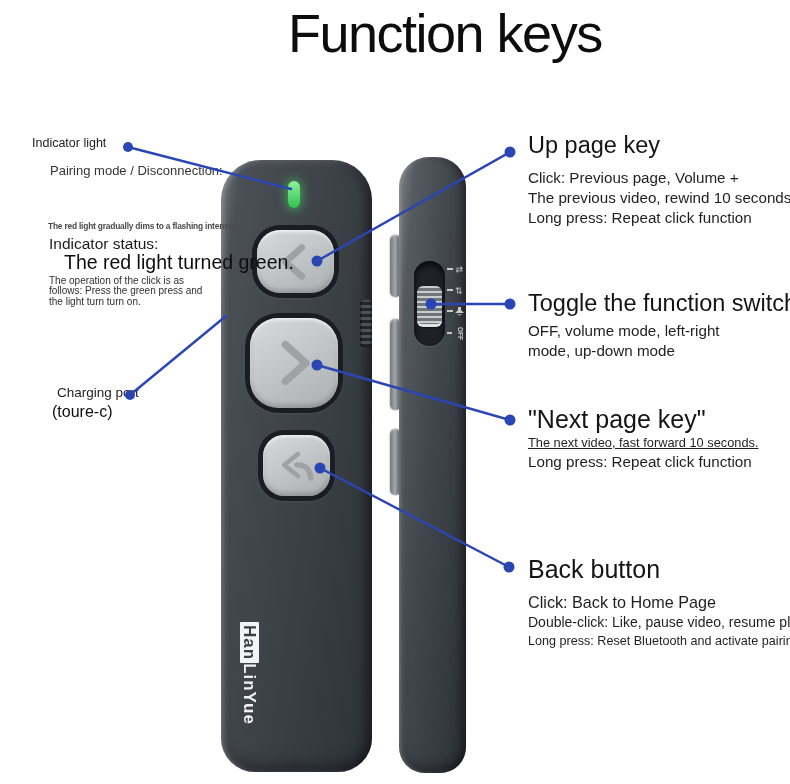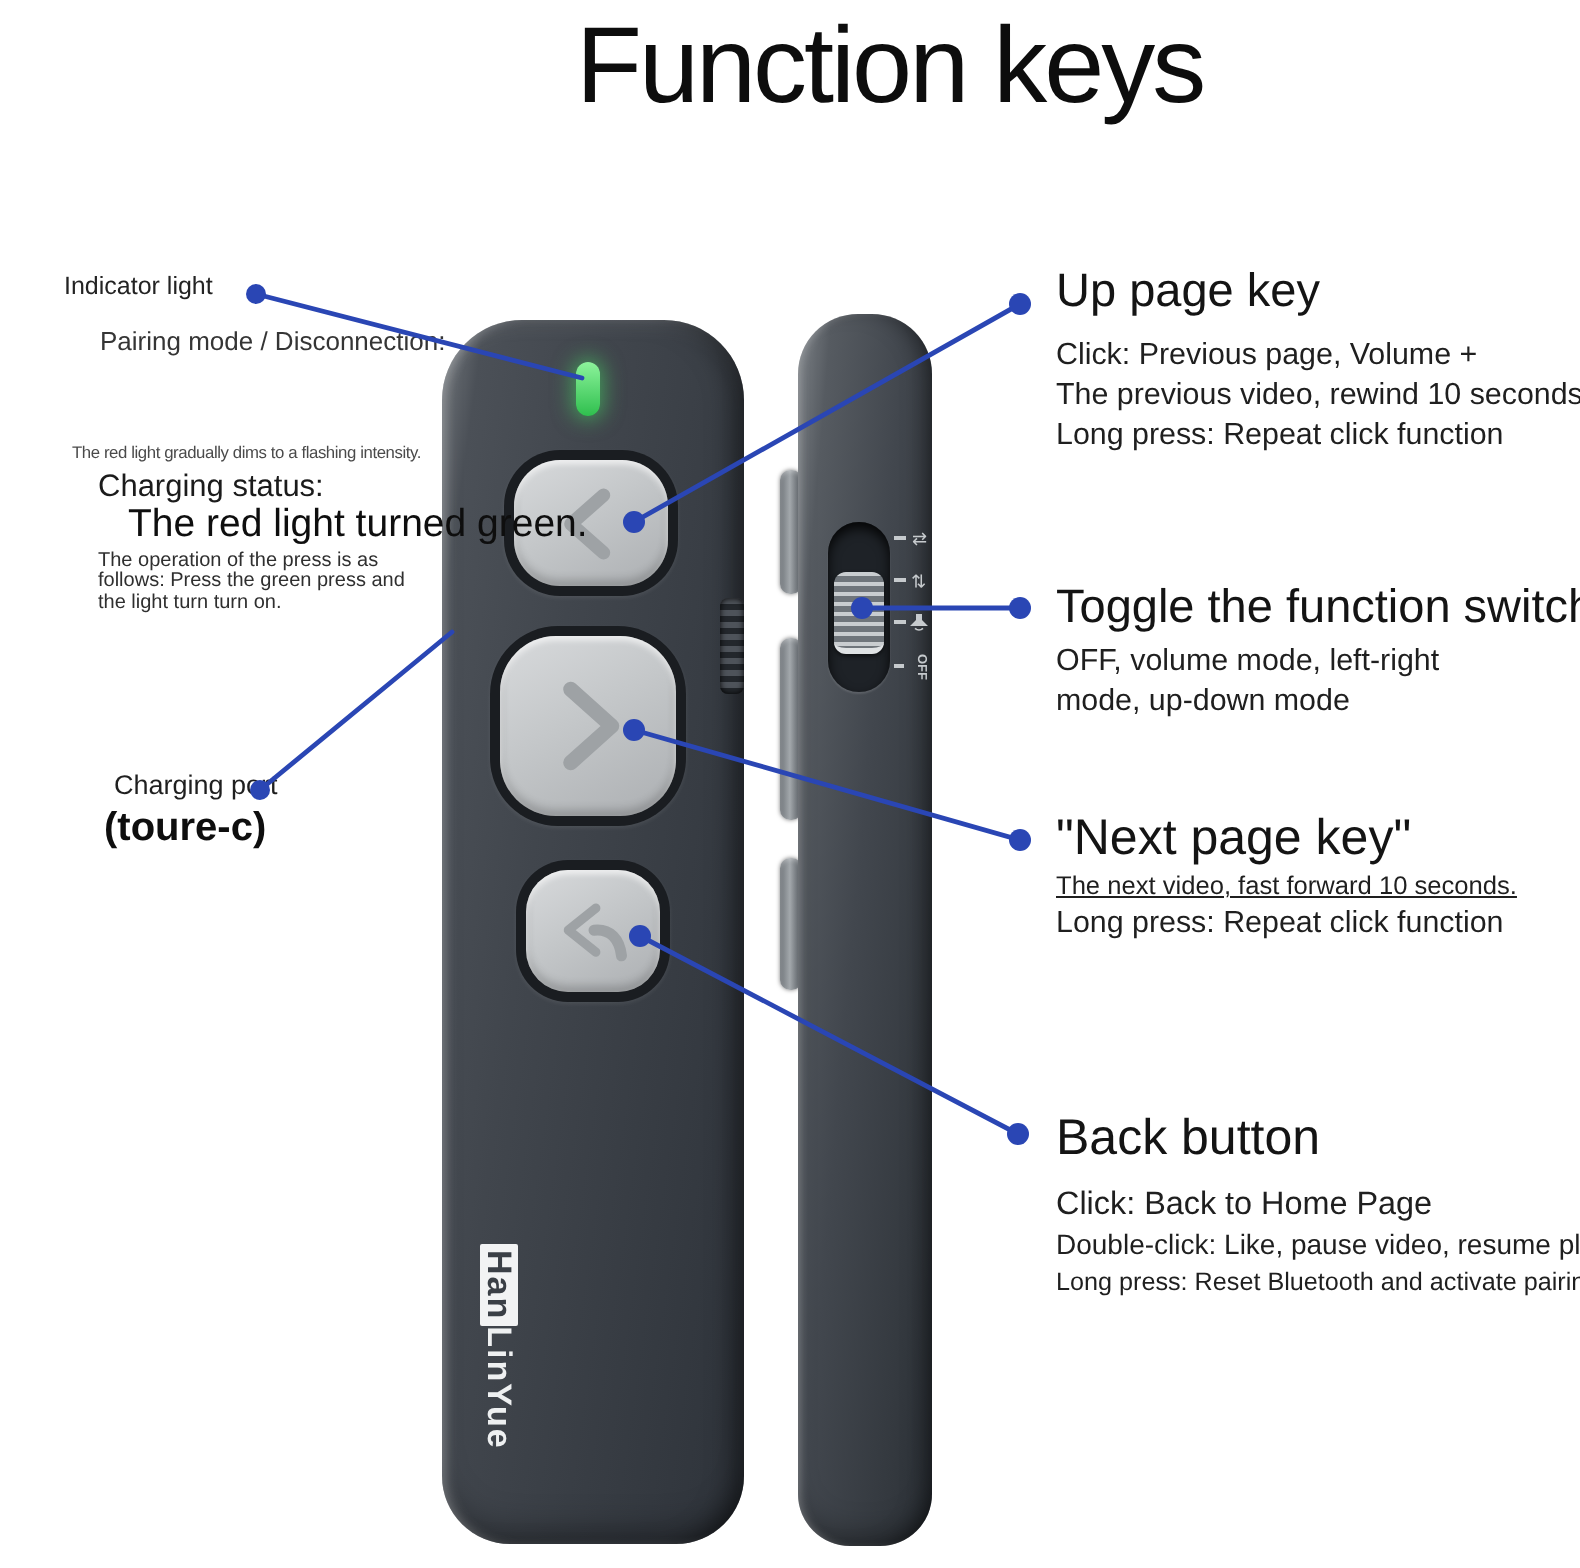--- a/index.html
+++ b/index.html
@@ -14,21 +14,21 @@
     line-height:66px;white-space:nowrap;
   }
   
   .lab-sm{font-size:12.5px;color:#232323;white-space:nowrap;}
   .ind-block{left:50px;top:162px;font-size:13px;line-height:18.5px;color:#353535;white-space:nowrap;}
   .tiny-note{left:48px;top:221px;font-size:8.4px;letter-spacing:-0.2px;color:#4a4a4a;white-space:nowrap;}
   .chg-head{left:49px;top:235px;font-size:15.5px;color:#1b1b1b;white-space:nowrap;}
   .chg-big{left:48px;top:251px;font-size:19.5px;color:#0e0e0e;white-space:nowrap;margin-left:16px;}
   .chg-notes{left:49px;top:276px;font-size:10px;line-height:10.3px;color:#2f2f2f;white-space:nowrap;}
   .port-lab{left:57px;top:385px;font-size:13.5px;color:#1f1f1f;white-space:nowrap;}
-  .port-sub{left:52px;top:403px;font-size:20px;color:#0e0e0e;white-space:nowrap;font-weight:bold;}
+  .port-sub{left:52px;top:403px;font-size:16px;color:#0e0e0e;white-space:nowrap;}
   
   .rblock{white-space:nowrap;}
   .rhead{font-size:23.5px;line-height:28px;color:#141414;}
   .rhead.big{font-size:25px;line-height:30px;}
   .rline{color:#1f1f1f;}
   .s15{font-size:15.2px;line-height:20px;}
   .s16{font-size:16.2px;line-height:21px;}
   .s13{font-size:12.8px;line-height:18px;text-decoration:underline;}
   .s14{font-size:14px;line-height:19px;}
   .s12{font-size:12.6px;line-height:19px;}
@@ -170,26 +170,26 @@
     <span class="tick"></span>
     <span class="s-off">OFF</span>
   </div>
 
   <div class="abs lab-sm txt-layer" style="left:32px;top:136px">Indicator light</div>
 
   <div class="abs ind-block txt-layer" style="left: 50px; top: 162px;">
     <div>Pairing mode / Disconnection:</div>
   </div>
 
-  <div class="abs tiny-note txt-layer" style="left: 36px; top: 221px;">The red light gradually dims to a flashing intensity.</div>
-
-  <div class="abs chg-head txt-layer" style="left: 49px; top: 235px;">Charging status:</div>
+  <div class="abs tiny-note txt-layer" style="left: 48px; top: 221px; font-weight: bold;">The red light gradually dims to a flashing intensity.</div>
+
+  <div class="abs chg-head txt-layer" style="left: 49px; top: 235px;">Indicator status:</div>
   <div class="abs chg-big txt-layer" style="left: 48px; top: 251px;">The red light turned green.</div>
   <div class="abs chg-notes txt-layer" style="left: 49px; top: 276px;">
-    <div>The operation of the press is as</div>
+    <div>The operation of the click is as</div>
     <div>follows: Press the green press and</div>
     <div>the light turn turn on.</div>
   </div>
 
   <div class="abs port-lab txt-layer" style="left: 57px; top: 385px;">Charging port</div>
   <div class="abs port-sub txt-layer" style="left: 52px; top: 403px;">(toure-c)</div>
 
   <div class="abs rblock txt-layer" style="left:528px;top:131px">
     <div class="rhead">Up page key</div>
     <div class="rline s15 mt9">Click: Previous page, Volume +</div>

